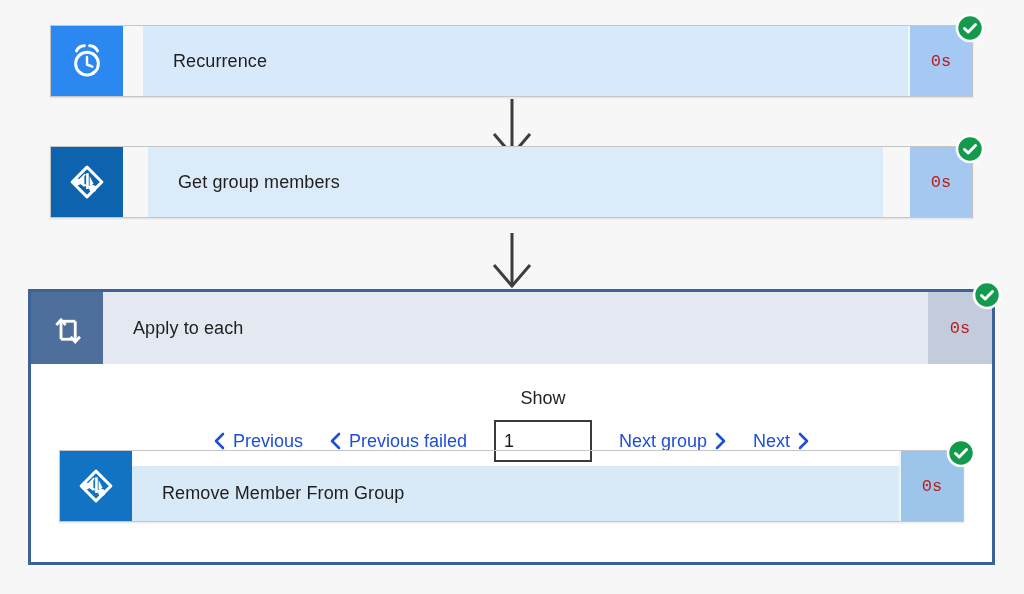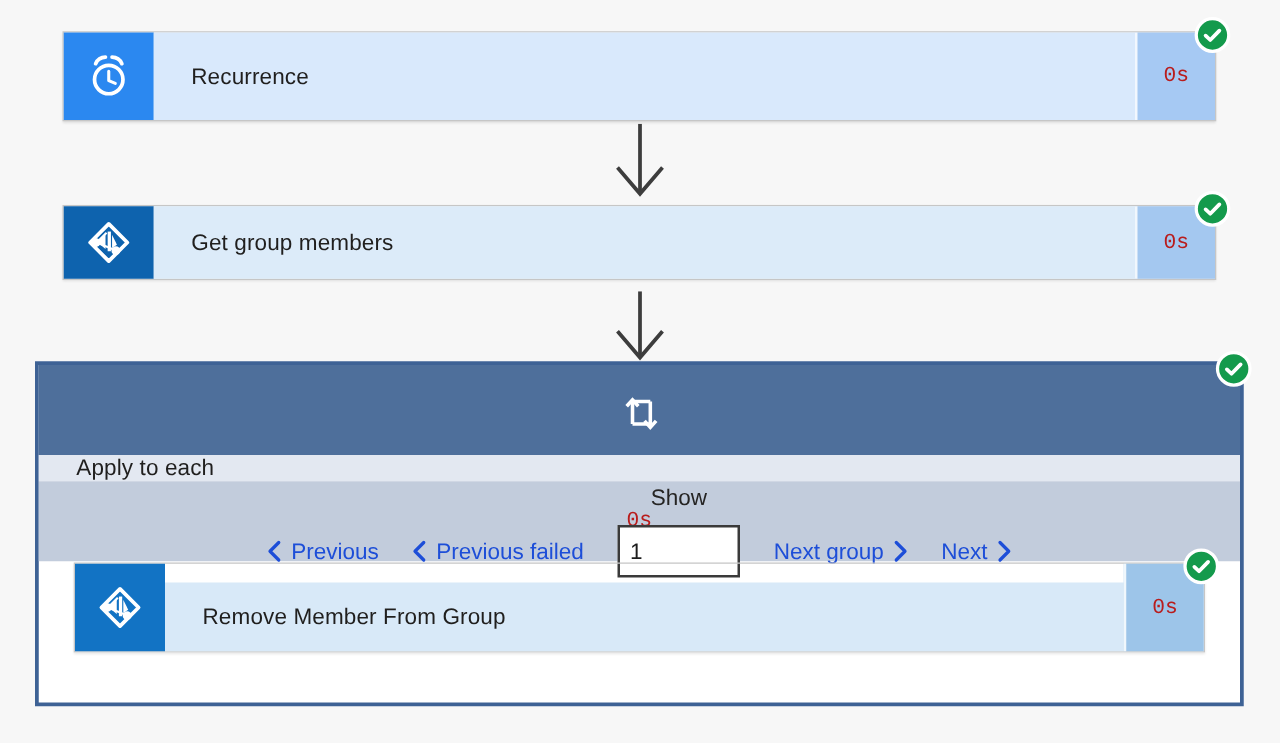--- a/index.html
+++ b/index.html
@@ -21,24 +21,24 @@
     flex:1; display:flex; align-items:center; padding-left:30px;
     font-size:18px; color:#201f1e; letter-spacing:.1px;
   }
   .card-duration {
     flex:0 0 64px; display:flex; align-items:center; justify-content:center;
     font-size:17px; color:#b91c1c; border-left:2px solid rgba(255,255,255,.85);font-family:Liberation Mono, monospace;
   }
 
   #card-recurrence { left:50px; top:25px; width:923px; height:72px; }
   #card-recurrence .card-icon { background:#2b88f0; }
-  #card-recurrence .card-title { background:#d9e9fc; }
+  #card-recurrence .card-title { background:#d9e9fc;margin-left:20px; }
   #card-recurrence .card-duration { background:#a6c9f3; }
 
-  #card-get-group-members { left:50px; top:164px; width:923px; height:60px; }
+  #card-get-group-members { left:50px; top:146px; width:923px; height:72px;gap:25px; }
   #card-get-group-members .card-icon { background:#0e63ae; }
   #card-get-group-members .card-title { background:#dcebf9; }
   #card-get-group-members .card-duration { background:#a4c8f0; }
 
   #card-remove-member { position:absolute; left:28px; top:158px; width:905px; height:72px; }
   #card-remove-member .card-icon { background:#1273c4; }
   #card-remove-member .card-title { background:#d8e9f8;margin-top:15px; }
   #card-remove-member .card-duration { background:#9dc5e9; }
 
   
@@ -47,21 +47,21 @@
   
   .flow-arrow { position:absolute; }
   #flow-arrow-1 { left:490px; top:99px; }
   #flow-arrow-2 { left:490px; top:233px; }
 
   
   .scope {
     position:absolute; left:28px; top:289px; width:967px; height:276px;
     background:#ffffff; border:3px solid #3e6295;
   }
-  .scope-header { display:flex; align-items:stretch; height:72px;flex-direction:column; }
+  .scope-header { display:flex; align-items:stretch; height:72px; }
   .scope-header .card-icon { background:#4e6f9b; }
   .scope-header .card-title { background:#e3e8f1; }
   .scope-header .card-duration { background:#c2ccdc; border-left:none; }
 
   
   .pagination {
     position:absolute; top:96px; left:0; width:100%;
     display:flex; align-items:center; justify-content:center; gap:27px;
   }
   .pg-link {

